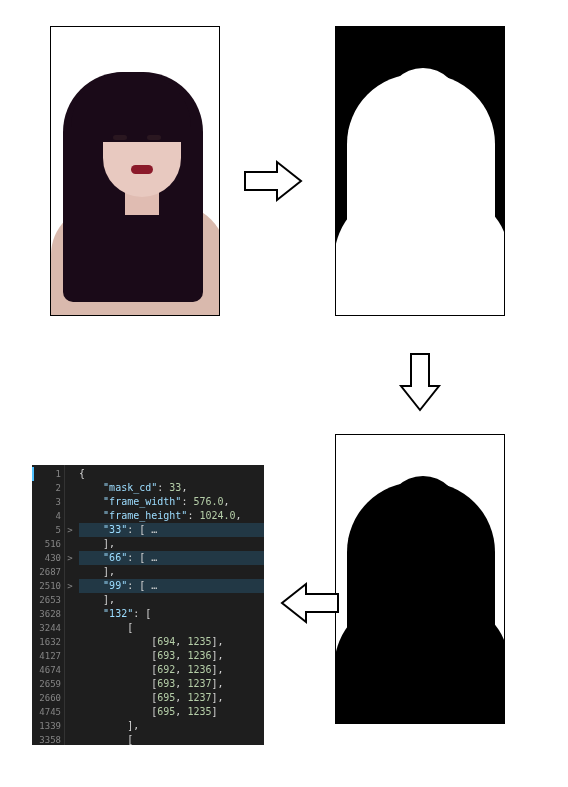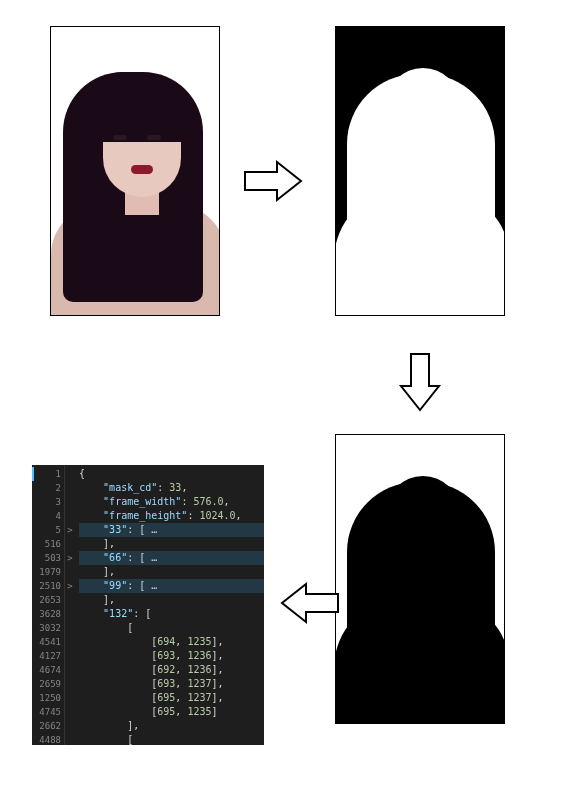--- a/index.html
+++ b/index.html
@@ -167,34 +167,34 @@
 <div id="panel-bl" class="panel">
   <div class="editor">
     <div class="active-line-bar" style="top:2px;"></div>
     <div class="gutter" id="gutter">
         <div>1</div>
         <div>2</div>
         <div>3</div>
         <div>4</div>
         <div>5</div>
         <div>516</div>
-        <div>503</div>
-        <div>1979</div>
+        <div>430</div>
+        <div>2687</div>
         <div>2510</div>
         <div>2653</div>
         <div>3628</div>
-        <div>3032</div>
-        <div>4541</div>
+        <div>3244</div>
+        <div>1632</div>
         <div>4127</div>
         <div>4674</div>
         <div>2659</div>
-        <div>1250</div>
+        <div>2660</div>
         <div>4745</div>
-        <div>2662</div>
-        <div>4488</div>
+        <div>1339</div>
+        <div>3358</div>
       </div>
     <div class="fold-col" id="foldcol">
         <div></div>
         <div></div>
         <div></div>
         <div></div>
         <div>&gt;</div>
         <div></div>
         <div>&gt;</div>
         <div></div>

